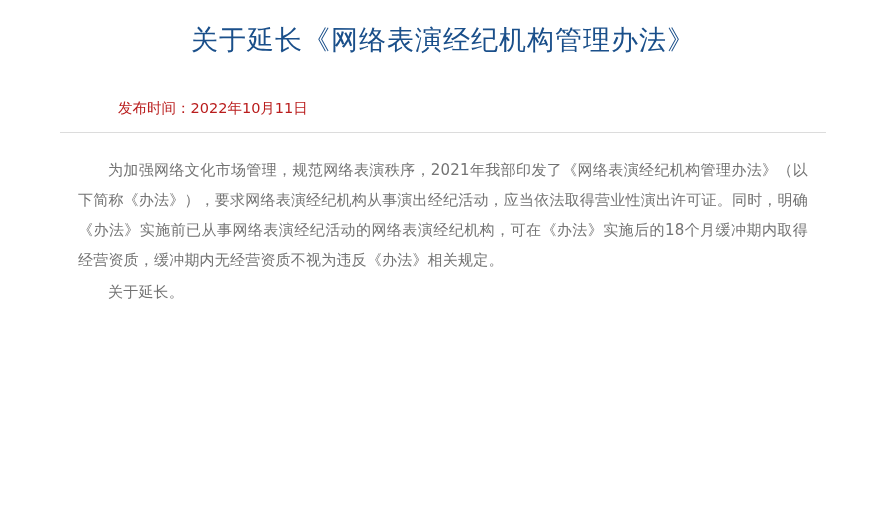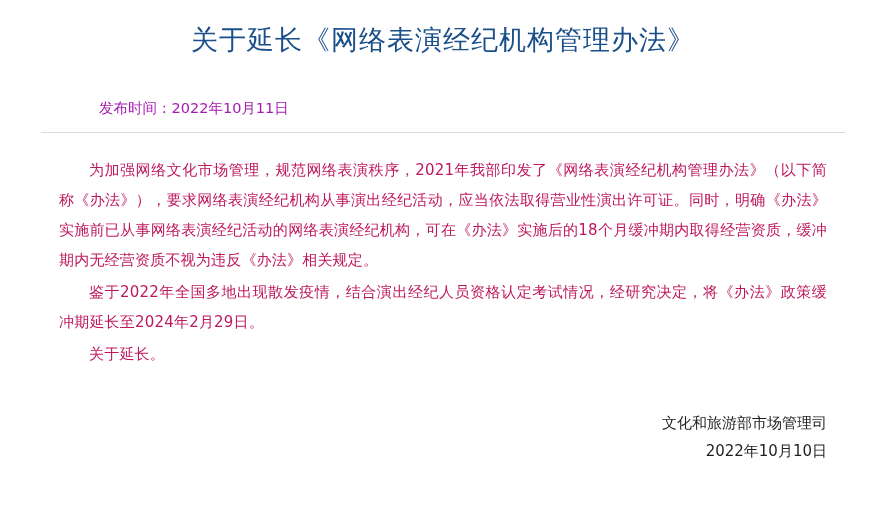--- a/index.html
+++ b/index.html
@@ -12,40 +12,40 @@
     background: #ffffff;
     font-family: "DejaVu Sans", "Liberation Sans", sans-serif;
     color: #222222;
     overflow: hidden;
   }
   .page {
     position: relative;
     width: 886px;
     height: 512px;
     box-sizing: border-box;
-    padding: 0 41px;
+    padding: 0 60px;
   }
   .title-block {
     padding-top: 18px;
     text-align: center;
   }
   .title-line {
     font-family: "DejaVu Serif", "Liberation Serif", serif;
     font-size: 27px;
     line-height: 43px;
     color: #1a4f8a;
     letter-spacing: 1px;
     font-weight: normal;
   }
   .meta-row {
     margin-top: 38px;
     display: flex;
     align-items: center;
     font-size: 14.5px;
-    color: #a21caf;
+    color: #b91c1c;
     padding: 0 30px 0 30px;
   }
   .meta-pub {
     flex: 0 0 auto;
     margin-left: 28px;
   }
   .meta-spacer {
     flex: 1 1 auto;
   }
   .meta-font {
@@ -59,21 +59,21 @@
   }
   .body-block {
     margin-top: 22px;
     padding: 0 18px;
   }
   .para {
     font-size: 15px;
     line-height: 30px;
     text-indent: 2em;
     text-align: justify;
-    color: #be185d;
+    color: #737373;
     margin: 0 0 2px 0;
     letter-spacing: 0.2px;
   }
   .signature {
     margin-top: 40px;
     text-align: right;
     padding-right: 18px;
   }
   .sig-line {
     font-size: 15px;
@@ -92,22 +92,17 @@
 
   <div class="meta-row">
     <div class="meta-pub">发布时间：2022年10月11日</div>
     <div class="meta-spacer"></div>
   </div>
 
   <div class="divider"></div>
 
   <div class="body-block">
     <p class="para">为加强网络文化市场管理，规范网络表演秩序，2021年我部印发了《网络表演经纪机构管理办法》（以下简称《办法》），要求网络表演经纪机构从事演出经纪活动，应当依法取得营业性演出许可证。同时，明确《办法》实施前已从事网络表演经纪活动的网络表演经纪机构，可在《办法》实施后的18个月缓冲期内取得经营资质，缓冲期内无经营资质不视为违反《办法》相关规定。</p>
-    <p class="para">鉴于2022年全国多地出现散发疫情，结合演出经纪人员资格认定考试情况，经研究决定，将《办法》政策缓冲期延长至2024年2月29日。</p>
     <p class="para">关于延长。</p>
   </div>
 
-  <div class="signature">
-    <div class="sig-line">文化和旅游部市场管理司</div>
-    <div class="sig-line">2022年10月10日</div>
-  </div>
 
 </div>
 
 </body></html>

